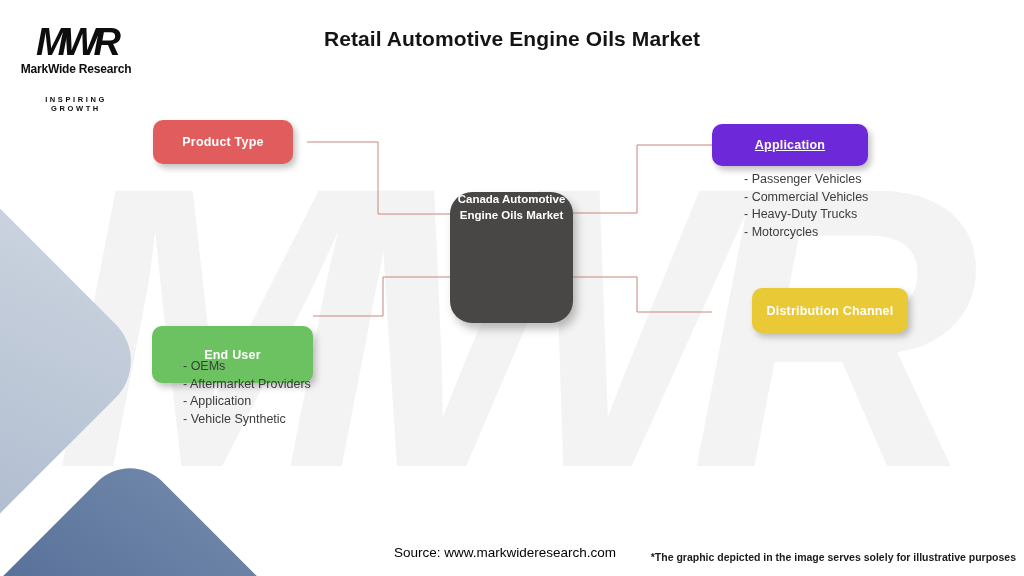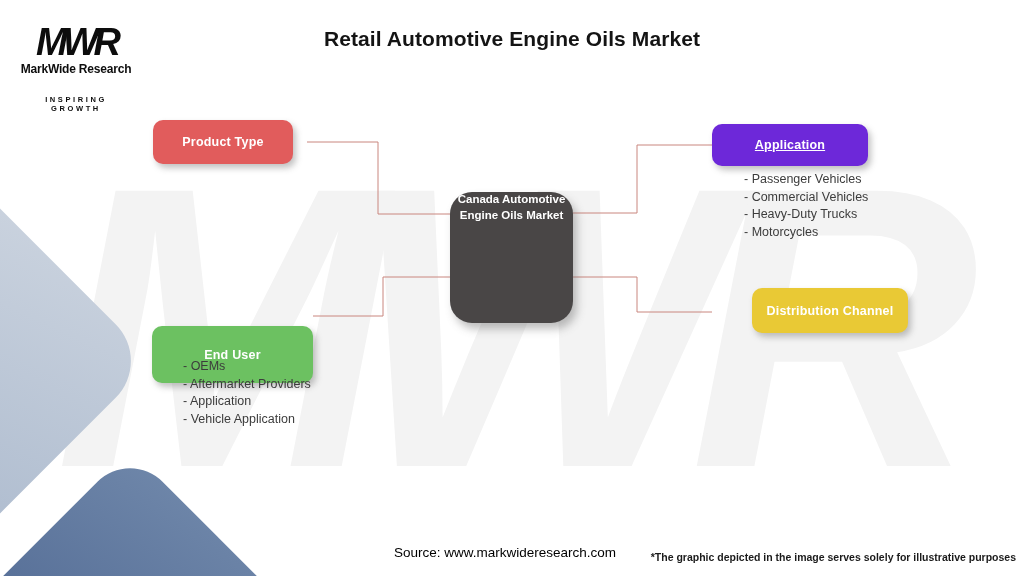--- a/index.html
+++ b/index.html
@@ -107,21 +107,21 @@
       <div class="list-item">Motorcycles</div>
     </div>
 
   <div class="branch-box box-end-user" style="background-color: rgb(108, 193, 97);">
     <span>End User</span>
   </div>
   <div class="item-list list-end-user">
       <div class="list-item">OEMs</div>
       <div class="list-item">Aftermarket Providers</div>
       <div class="list-item">Application</div>
-      <div class="list-item">Vehicle Application</div>
+      <div class="list-item">Vehicle Synthetic</div>
     </div>
 
   <div class="branch-box box-distribution" style="background-color: rgb(233, 201, 53);">
     <span>Distribution Channel</span>
   </div>
 
   <div class="source">Source: www.markwideresearch.com</div>
   <div class="disclaimer">*The graphic depicted in the image serves solely for illustrative purposes</div>
 
 </div>

